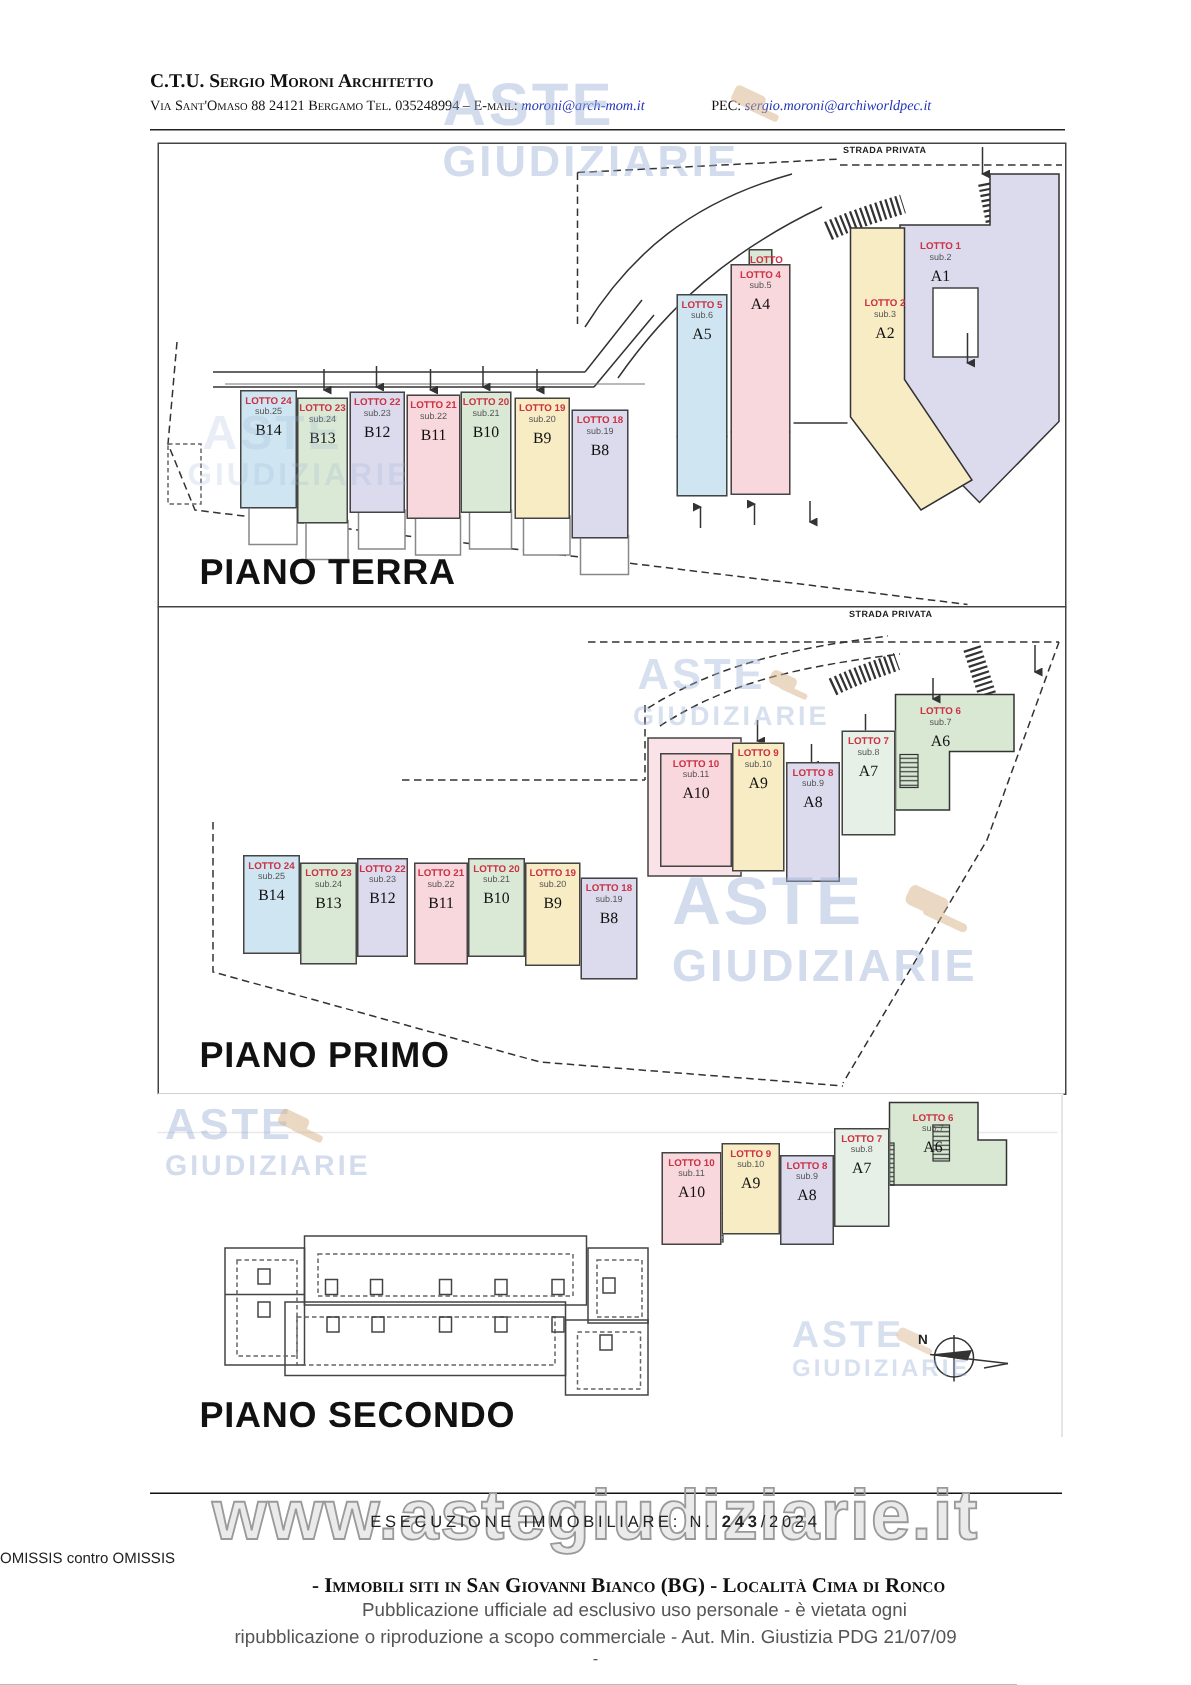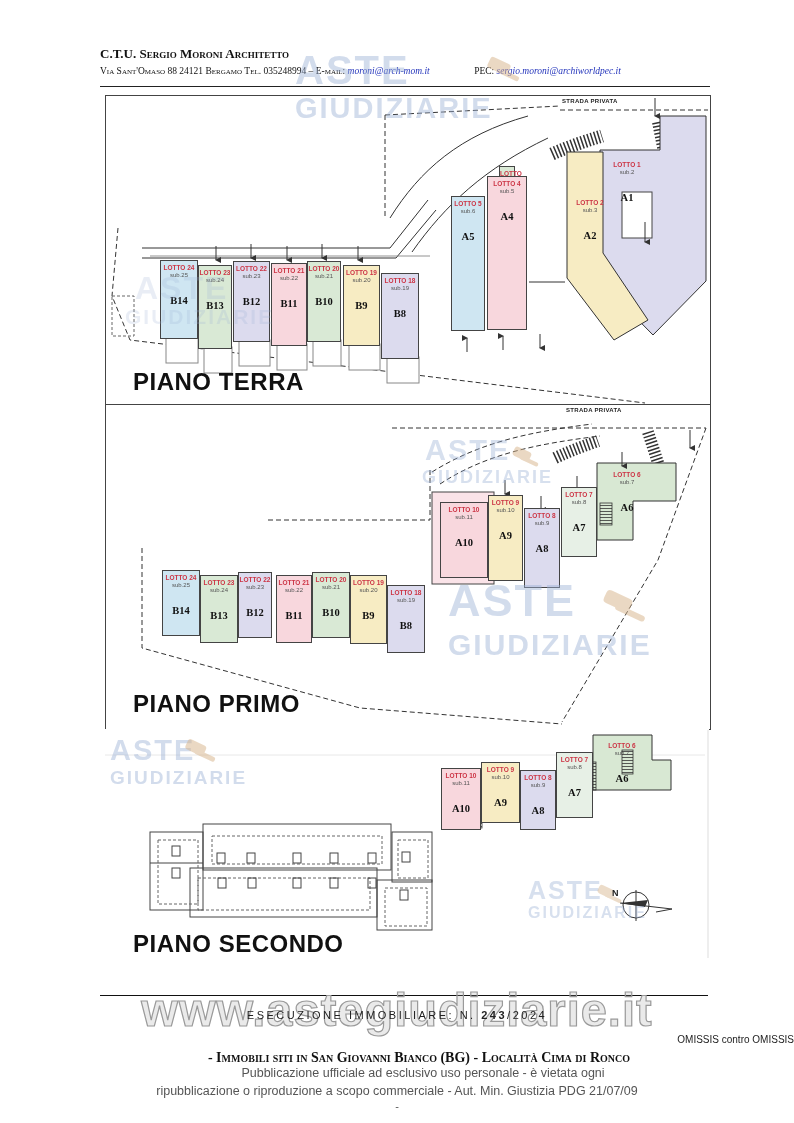--- a/index.html
+++ b/index.html
@@ -19,35 +19,35 @@
   #panel-primo{left:105px;top:404px;width:604px;height:324px;}
   #panel-secondo{left:105px;top:729px;width:604px;height:256px;border:none;}
   .floor-title{position:absolute;font-weight:bold;font-size:24px;color:#111;z-index:6;letter-spacing:.5px;}
   .strada{position:absolute;font-size:6px;font-weight:bold;color:#222;z-index:6;letter-spacing:.3px;}
   
   .lot{position:absolute;border:1px solid #444;box-sizing:border-box;z-index:3;
        text-align:center;padding-top:3px;line-height:1.3;}
   .lot.free{border:none;background:transparent;z-index:4;}
   .lotto{display:block;color:#cc3344;font-weight:bold;font-size:6.5px;}
   .sub{display:block;color:#555;font-size:6px;}
-  .unit{display:block;color:#111;font-family:"Liberation Serif",serif;font-size:10.5px;margin-top:14px;font-weight:bold;}
+  .unit{display:block;color:#111;font-family:"Liberation Serif",serif;font-size:10.5px;margin-top:1px;}
   
   .wm{position:absolute;color:#9db2d6;font-weight:bold;z-index:5;pointer-events:none;
       letter-spacing:2px;line-height:1;}
   .gavel{position:absolute;z-index:5;pointer-events:none;}
   #svg-linework{position:absolute;left:0;top:0;z-index:2;pointer-events:none;}
   
   .foot-rule{position:absolute;left:100px;top:995px;width:608px;border-top:1.4px solid #111;}
   .wm-url{position:absolute;left:0;top:982px;width:100%;text-align:center;z-index:1;
           font-size:47px;font-weight:bold;color:rgba(160,160,160,0.22);
           -webkit-text-stroke:1.2px #9a9a9a;letter-spacing:1px;}
   .f-esec{position:absolute;left:0;top:1009px;width:100%;text-align:center;z-index:2;
           font-size:11px;color:#222;letter-spacing:2.5px;}
   .f-esec b{letter-spacing:2.5px;}
-  .f-parti{position:absolute;left:0;top:1034px;width:100%;text-align:right;z-index:2;font-size:10px;color:#222;}
+  .f-parti{position:absolute;left:0;top:1034px;width:100%;text-align:left;z-index:2;font-size:10px;color:#222;}
   .f-prop{position:absolute;left:0;top:1050px;width:100%;text-align:center;z-index:2;
           font-family:"Liberation Serif",serif;font-variant:small-caps;font-weight:bold;font-size:14px;color:#111;padding-left:22px;}
   .f-disc{position:absolute;left:0;width:100%;text-align:center;z-index:2;font-size:12.5px;color:#555;}
   .f-dash{position:absolute;left:0;top:1100px;width:100%;text-align:center;font-size:11px;color:#555;}
   .compass-n{position:absolute;left:612px;top:888px;font-size:9px;font-weight:bold;color:#222;z-index:6;}
 </style>
 </head>
 <body>
 
 <div id="page">

